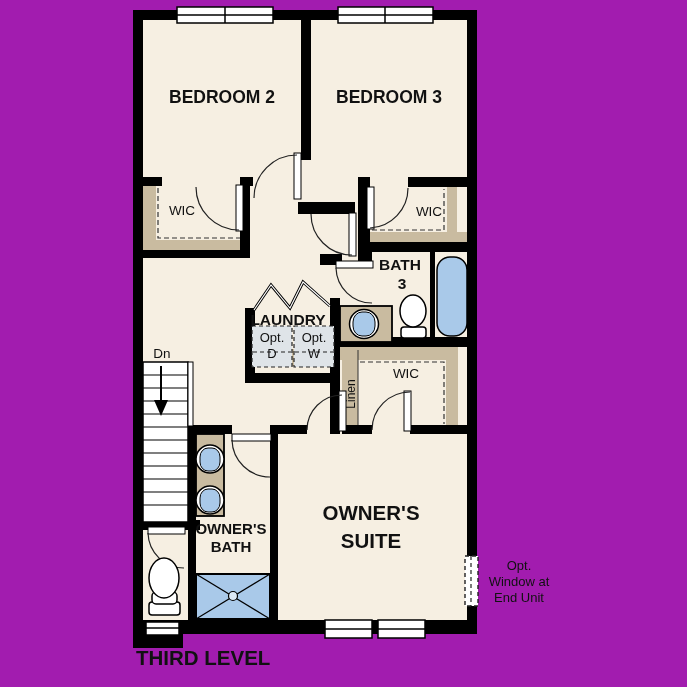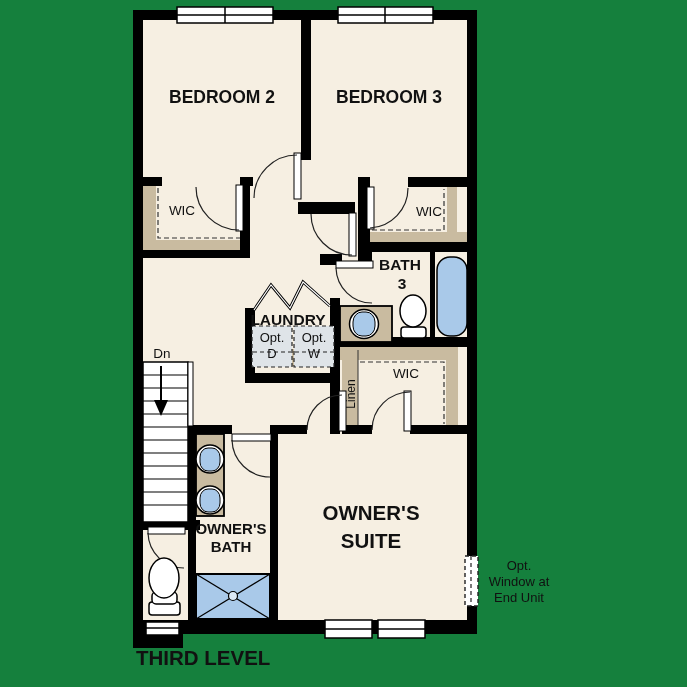--- a/index.html
+++ b/index.html
@@ -1,16 +1,16 @@
 <!DOCTYPE html>
 <html><head>
 <meta charset="utf-8">
 <style>
   html,body{margin:0;padding:0;background:#ffffff;}
-  #stage{position:relative;width:687px;height:687px;background:#15803d;overflow:hidden;
+  #stage{position:relative;width:687px;height:687px;background:#a21caf;overflow:hidden;
          font-family:"Liberation Sans", sans-serif;}
   svg{display:block;}
   text{fill:#111111;font-family:"Liberation Sans", sans-serif;}
   .room-label{font-weight:bold;}
   .small-label{font-weight:normal;}
 </style>
 </head>
 <body>
 
 <div id="stage">

